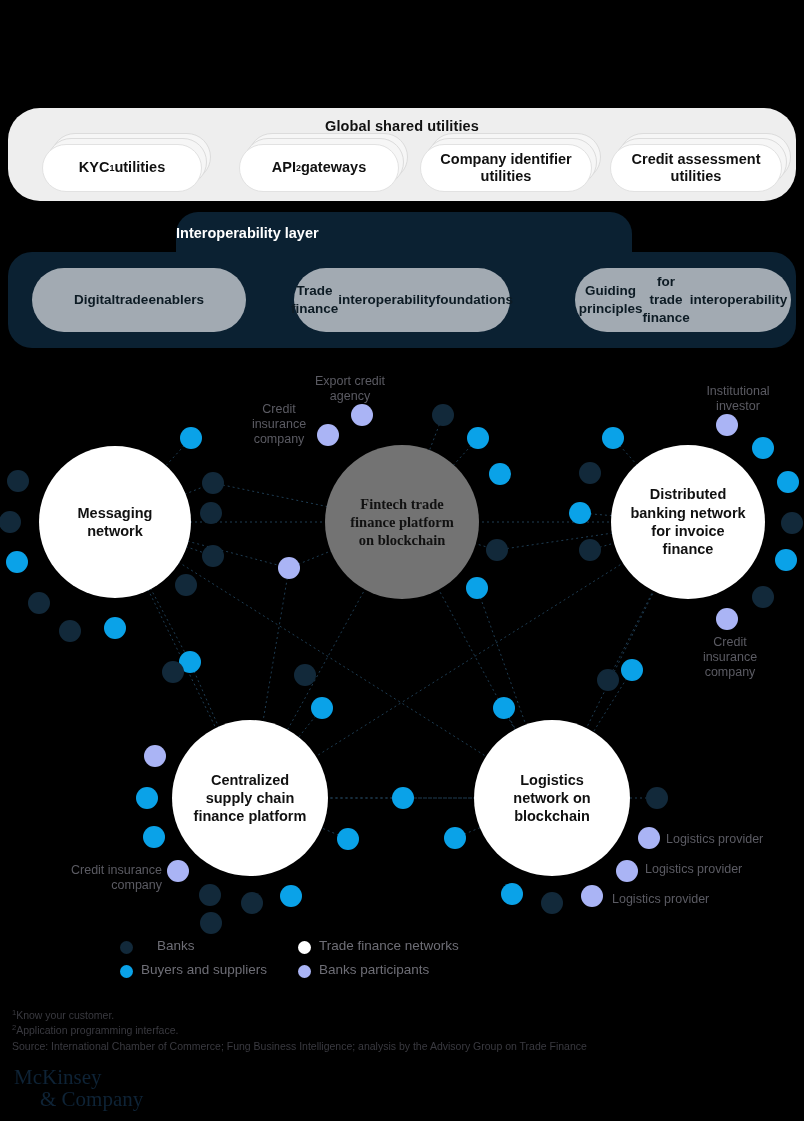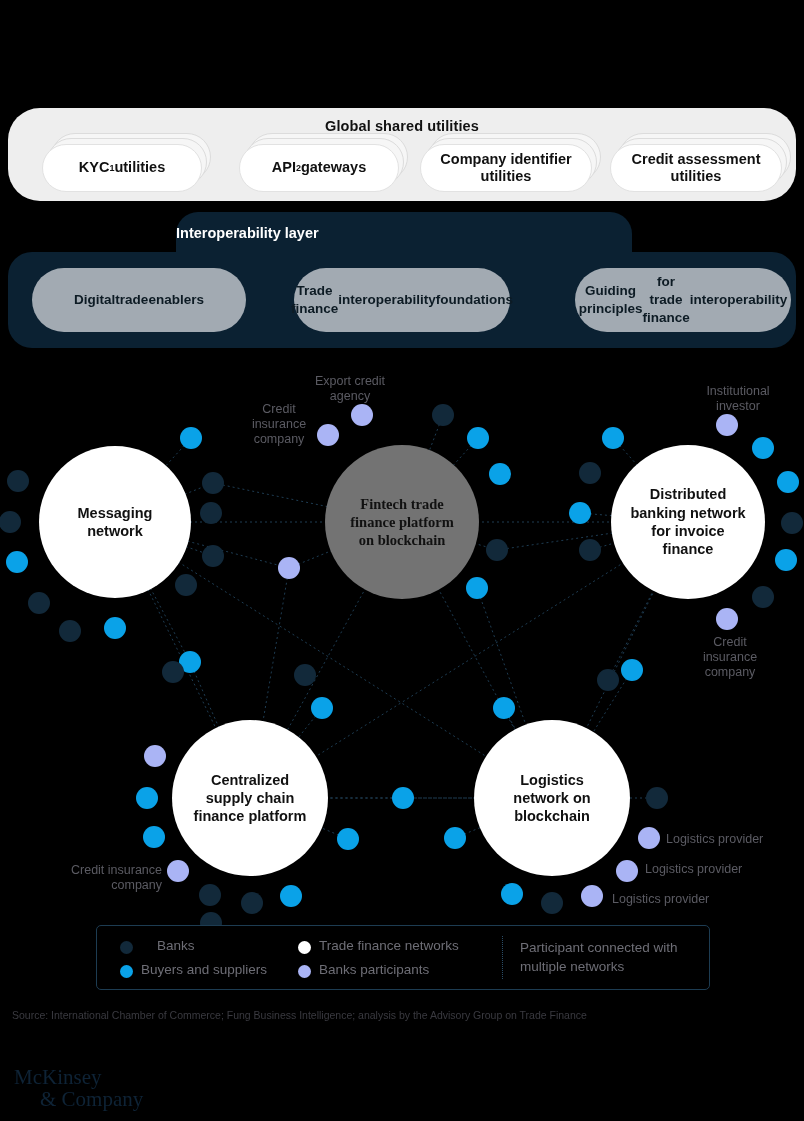--- a/index.html
+++ b/index.html
@@ -270,36 +270,36 @@
         <div class="nlabel" style="left: 238px; top: 42px; width: 82px; text-align: center; color: rgb(91, 91, 99);">Credit<br>insurance<br>company</div>
         <div class="nlabel" style="left: 690px; top: 24px; width: 96px; text-align: center; color: rgb(91, 91, 99);">Institutional<br>investor</div>
         <div class="nlabel" style="left: 692px; top: 275px; width: 76px; text-align: center; color: rgb(91, 91, 99);">Credit<br>insurance<br>company</div>
         <div class="nlabel" style="left: 40px; top: 503px; width: 122px; text-align: right; color: rgb(91, 91, 99);">Credit insurance<br>company</div>
         <div class="nlabel" style="left: 666px; top: 472px; width: 140px; text-align: left; color: rgb(91, 91, 99);">Logistics provider</div>
         <div class="nlabel" style="left: 645px; top: 502px; width: 140px; text-align: left; color: rgb(91, 91, 99);">Logistics provider</div>
         <div class="nlabel" style="left: 612px; top: 532px; width: 140px; text-align: left; color: rgb(91, 91, 99);">Logistics provider</div>
       </div>
   </div>
 
-  <div id="legend">
-    <div id="lg-div"></div>
-    <div id="lg-multi">Participant connected with multiple networks</div>
-  </div>
   <div id="legend-items">
       <div class="lg-dot" style="left: 120px; top: 941px; background: rgb(18, 41, 58);"></div>
       <div class="lg-txt" style="left: 157px; top: 938px;">Banks</div>
       <div class="lg-dot" style="left: 120px; top: 965px; background: rgb(10, 162, 232);"></div>
       <div class="lg-txt" style="left: 141px; top: 962px;">Buyers and suppliers</div>
       <div class="lg-dot" style="left: 298px; top: 941px; background: rgb(255, 255, 255);"></div>
       <div class="lg-txt" style="left: 319px; top: 938px;">Trade finance networks</div>
       <div class="lg-dot" style="left: 298px; top: 965px; background: rgb(170, 180, 245);"></div>
       <div class="lg-txt" style="left: 319px; top: 962px;">Banks participants</div>
     </div>
 
   <div id="foot">
+    <div id="fn-list">
+        <div class="fn"><sup>1</sup>Know your customer.</div>
+        <div class="fn"><sup>2</sup>Application programming interface.</div>
+      </div>
     <div class="fn">Source: International Chamber of Commerce; Fung Business Intelligence; analysis by the Advisory Group on Trade Finance</div>
   </div>
 
   <div id="logo">
     <span class="l1">McKinsey</span>
     <span class="l2">&amp; Company</span>
   </div>
 
 </div>
 

